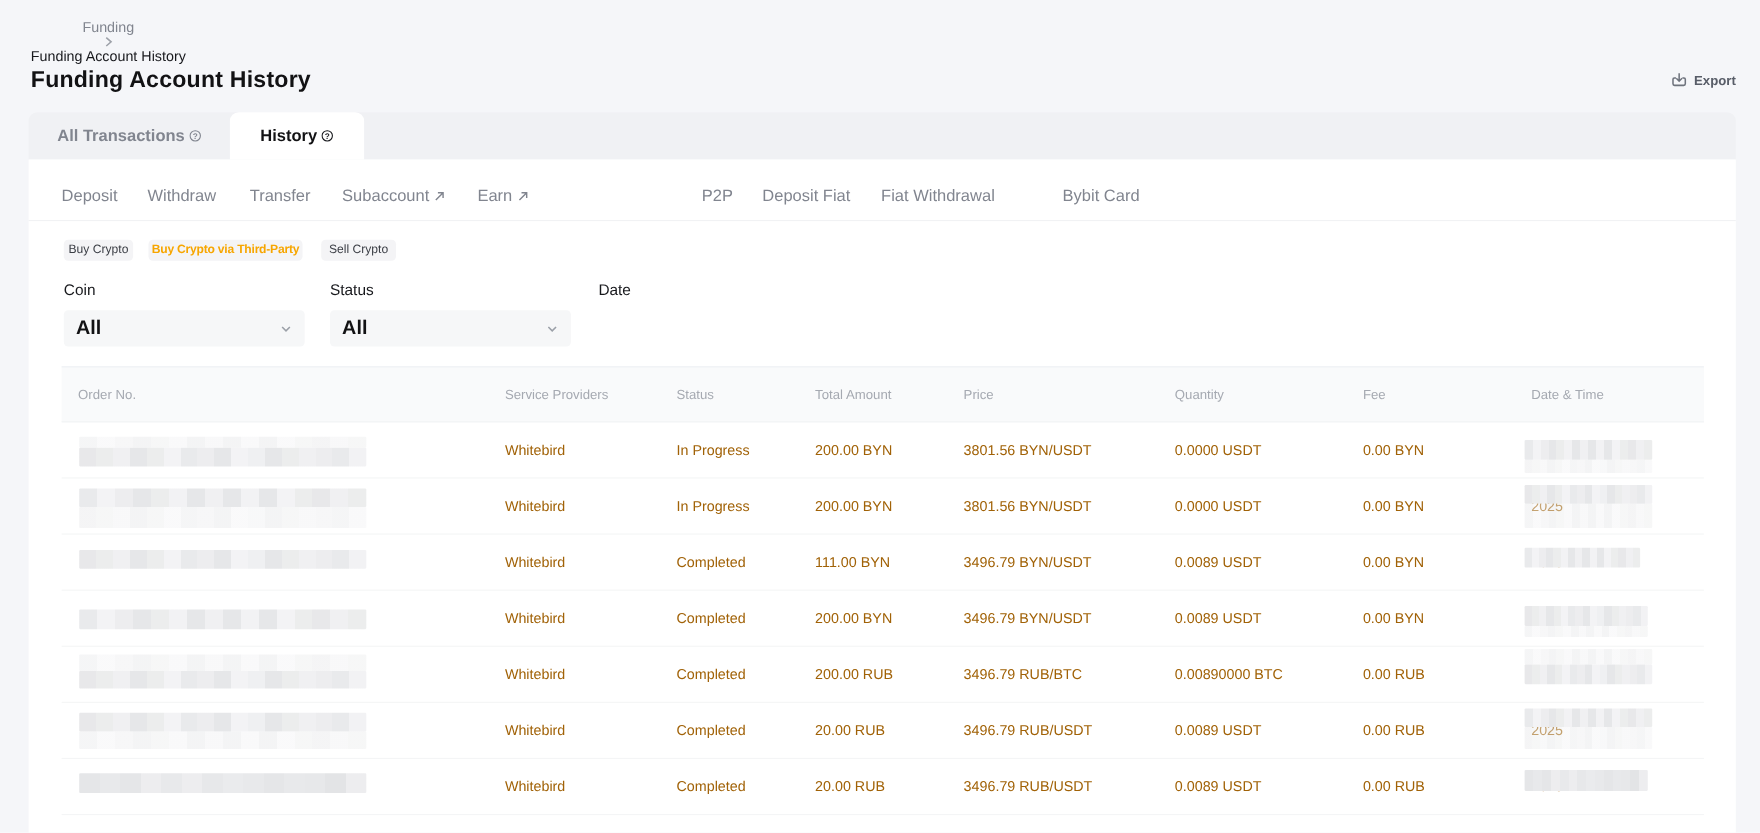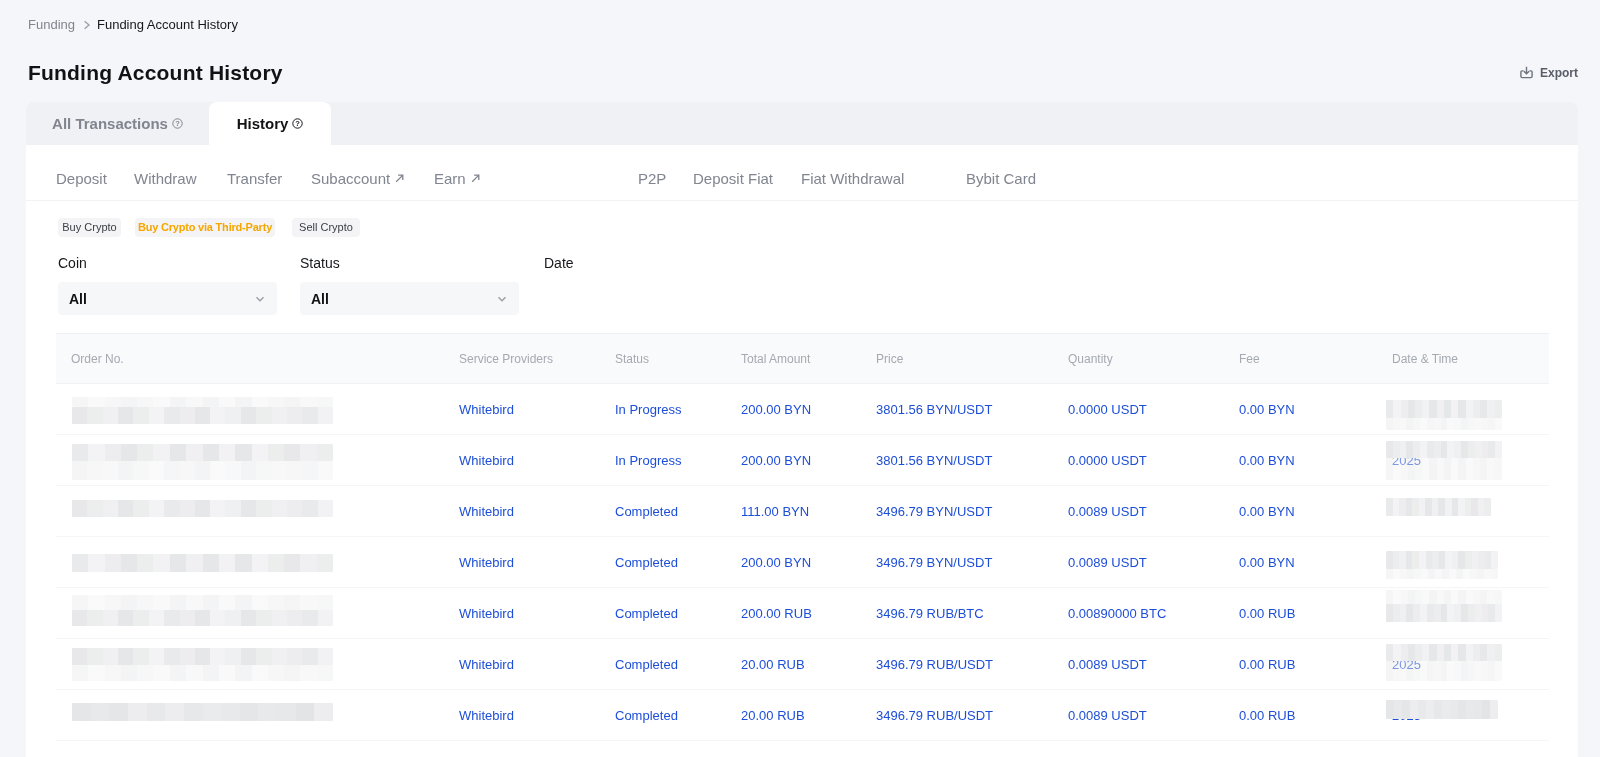--- a/index.html
+++ b/index.html
@@ -3,44 +3,44 @@
 <meta charset="utf-8">
 <style>
 * { margin:0; padding:0; box-sizing:border-box; }
 html,body { width:1600px; height:757px; overflow:hidden; }
 body {
   background:#f5f6f9;
   font-family:"Liberation Sans", sans-serif;
   color:#17181c;
   position:relative;
 }
-.crumbs { position:absolute; left:28px; top:17px; font-size:13px; color:#81858f; display:flex; align-items:center; }
+.crumbs { position:absolute; left:28px; top:17px; font-size:13px; color:#81858f; display:flex; align-items:center;flex-direction:column; }
 .crumbs .cur { color:#17181c; }
 h1 { position:absolute; left:28px; top:61px; font-size:21px; font-weight:bold; color:#121214; letter-spacing:0.2px; }
 .export { position:absolute; right:22px; top:65px; font-size:12px; font-weight:bold; color:#585d68; display:flex; align-items:center; gap:6px; }
 .tabbar { position:absolute; left:26px; top:102px; width:1552px; height:43px; background:#f0f1f4; border-radius:8px 8px 0 0; display:flex; }
 .tab { height:43px; display:flex; align-items:center; justify-content:center; gap:4px; font-size:15px; font-weight:bold; color:#81858f; }
 .tab.t1 { width:183px; }
 .tab.t2 { width:122px; background:#ffffff; border-radius:8px 8px 0 0; color:#121214; }
 .card { position:absolute; left:26px; top:145px; width:1552px; height:612px; background:#ffffff; }
 .subtabs { position:absolute; left:0; top:0; height:55px; width:100%; font-size:15px; color:#81858f; }
 .subtabs .st { position:absolute; top:0; height:55px; display:flex; align-items:center; gap:4px; padding-top:11px; }
 .subtabs .st.active { color:#121214; font-weight:bold; }
 .subtabs .st.active:after { content:""; position:absolute; left:1px; right:1px; bottom:-1px; height:2.5px; border-radius:2px; background:#f7a600; }
 .subline { position:absolute; left:0; top:55px; width:1552px; height:1px; background:#f1f2f4; }
 .chips { position:absolute; left:0; top:73px; width:100%; height:19px; }
 .chip { position:absolute; top:0; height:19px; line-height:19px; border-radius:4px; background:#f4f4f6; font-size:11px; color:#3b3e45; text-align:center; }
 .chip.on { background:#f4f4f6; color:#f7a600; font-weight:bold; letter-spacing:-0.2px; }
 .flabel { position:absolute; top:110px; font-size:14px; color:#17181c; }
 .field { position:absolute; top:137px; height:33px; background:#f6f7f8; border-radius:4px; display:flex; align-items:center; }
-.sel { width:219px; padding:0 11px; justify-content:space-between; font-size:14px; font-weight:bold; color:#121214; }
+.sel { width:219px; padding:0 11px; justify-content:space-between; font-size:18px; font-weight:bold; color:#121214; }
 .datef { width:219px; padding:0 8px 0 10px; font-size:13px; color:#abafb7; }
 .thead { position:absolute; left:30px; top:188px; width:1493px; height:51px; background:#f9fafb; border-top:1px solid #edf0f4; border-bottom:1px solid #f1f2f4; font-size:12px; color:#a5a9b1; }
 .thead span, .trow span { position:absolute; top:50%; transform:translateY(-50%); white-space:nowrap; }
-.trow { position:absolute; left:30px; width:1493px; height:51px; border-bottom:1px solid #f4f5f6; font-size:13px; color:#1d4ed8; }
+.trow { position:absolute; left:30px; width:1493px; height:51px; border-bottom:1px solid #f4f5f6; font-size:13px; color:#a16207; }
 .c1 { left:15px; } 
 .c2 { left:403px; }
 .c3 { left:559px; }
 .c4 { left:685px; }
 .c5 { left:820px; }
 .c6 { left:1012px; }
 .c7 { left:1183px; }
 .c8 { left:1296px;margin-left:40px; }
 .blur { position:absolute; border-radius:1px; }
 .m1 { background:linear-gradient(90deg,#e8e8ea 0.0% 5.9%,#eceded 5.9% 11.8%,#f0f0f2 11.8% 17.6%,#e6e7e9 17.6% 23.5%,#eceded 23.5% 29.4%,#f3f3f5 29.4% 35.3%,#e9eaec 35.3% 41.2%,#ededef 41.2% 47.1%,#e6e7e9 47.1% 52.9%,#f3f3f5 52.9% 58.8%,#eff0f2 58.8% 64.7%,#e6e7e9 64.7% 70.6%,#eceded 70.6% 76.5%,#f0f0f2 76.5% 82.4%,#ededef 82.4% 88.2%,#e9eaec 88.2% 94.1%,#f2f2f4 94.1% 100.0%); }

